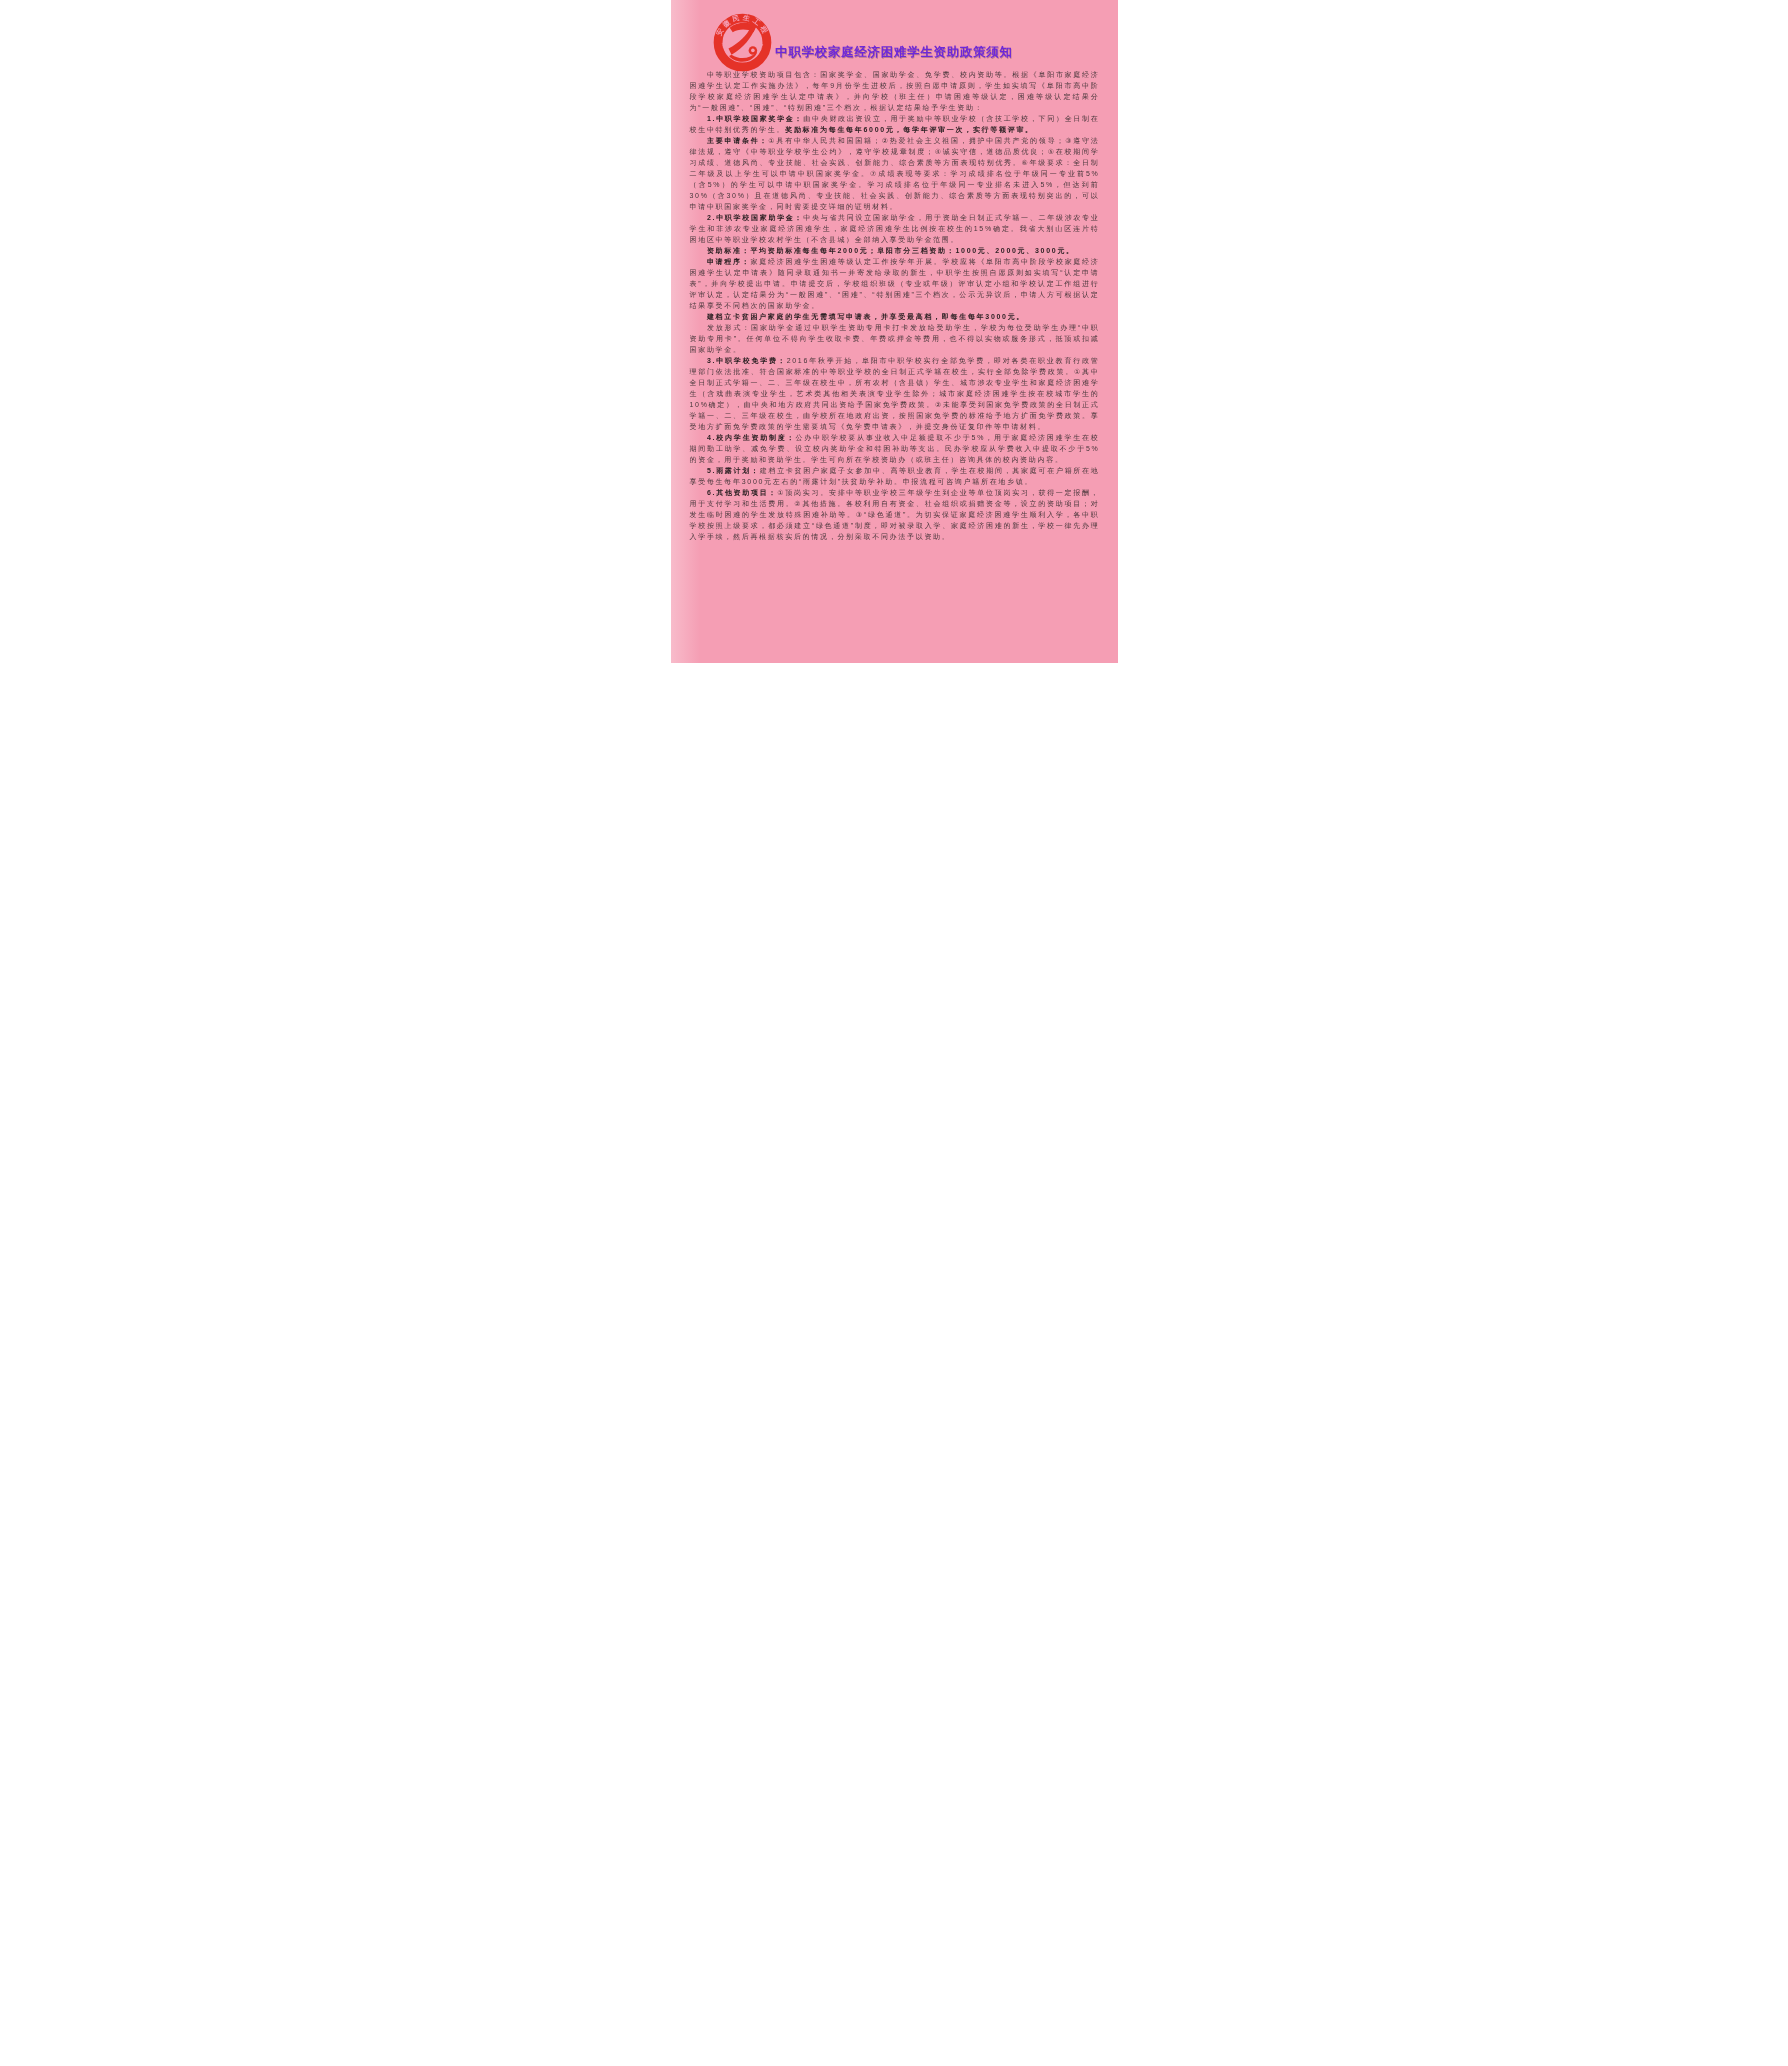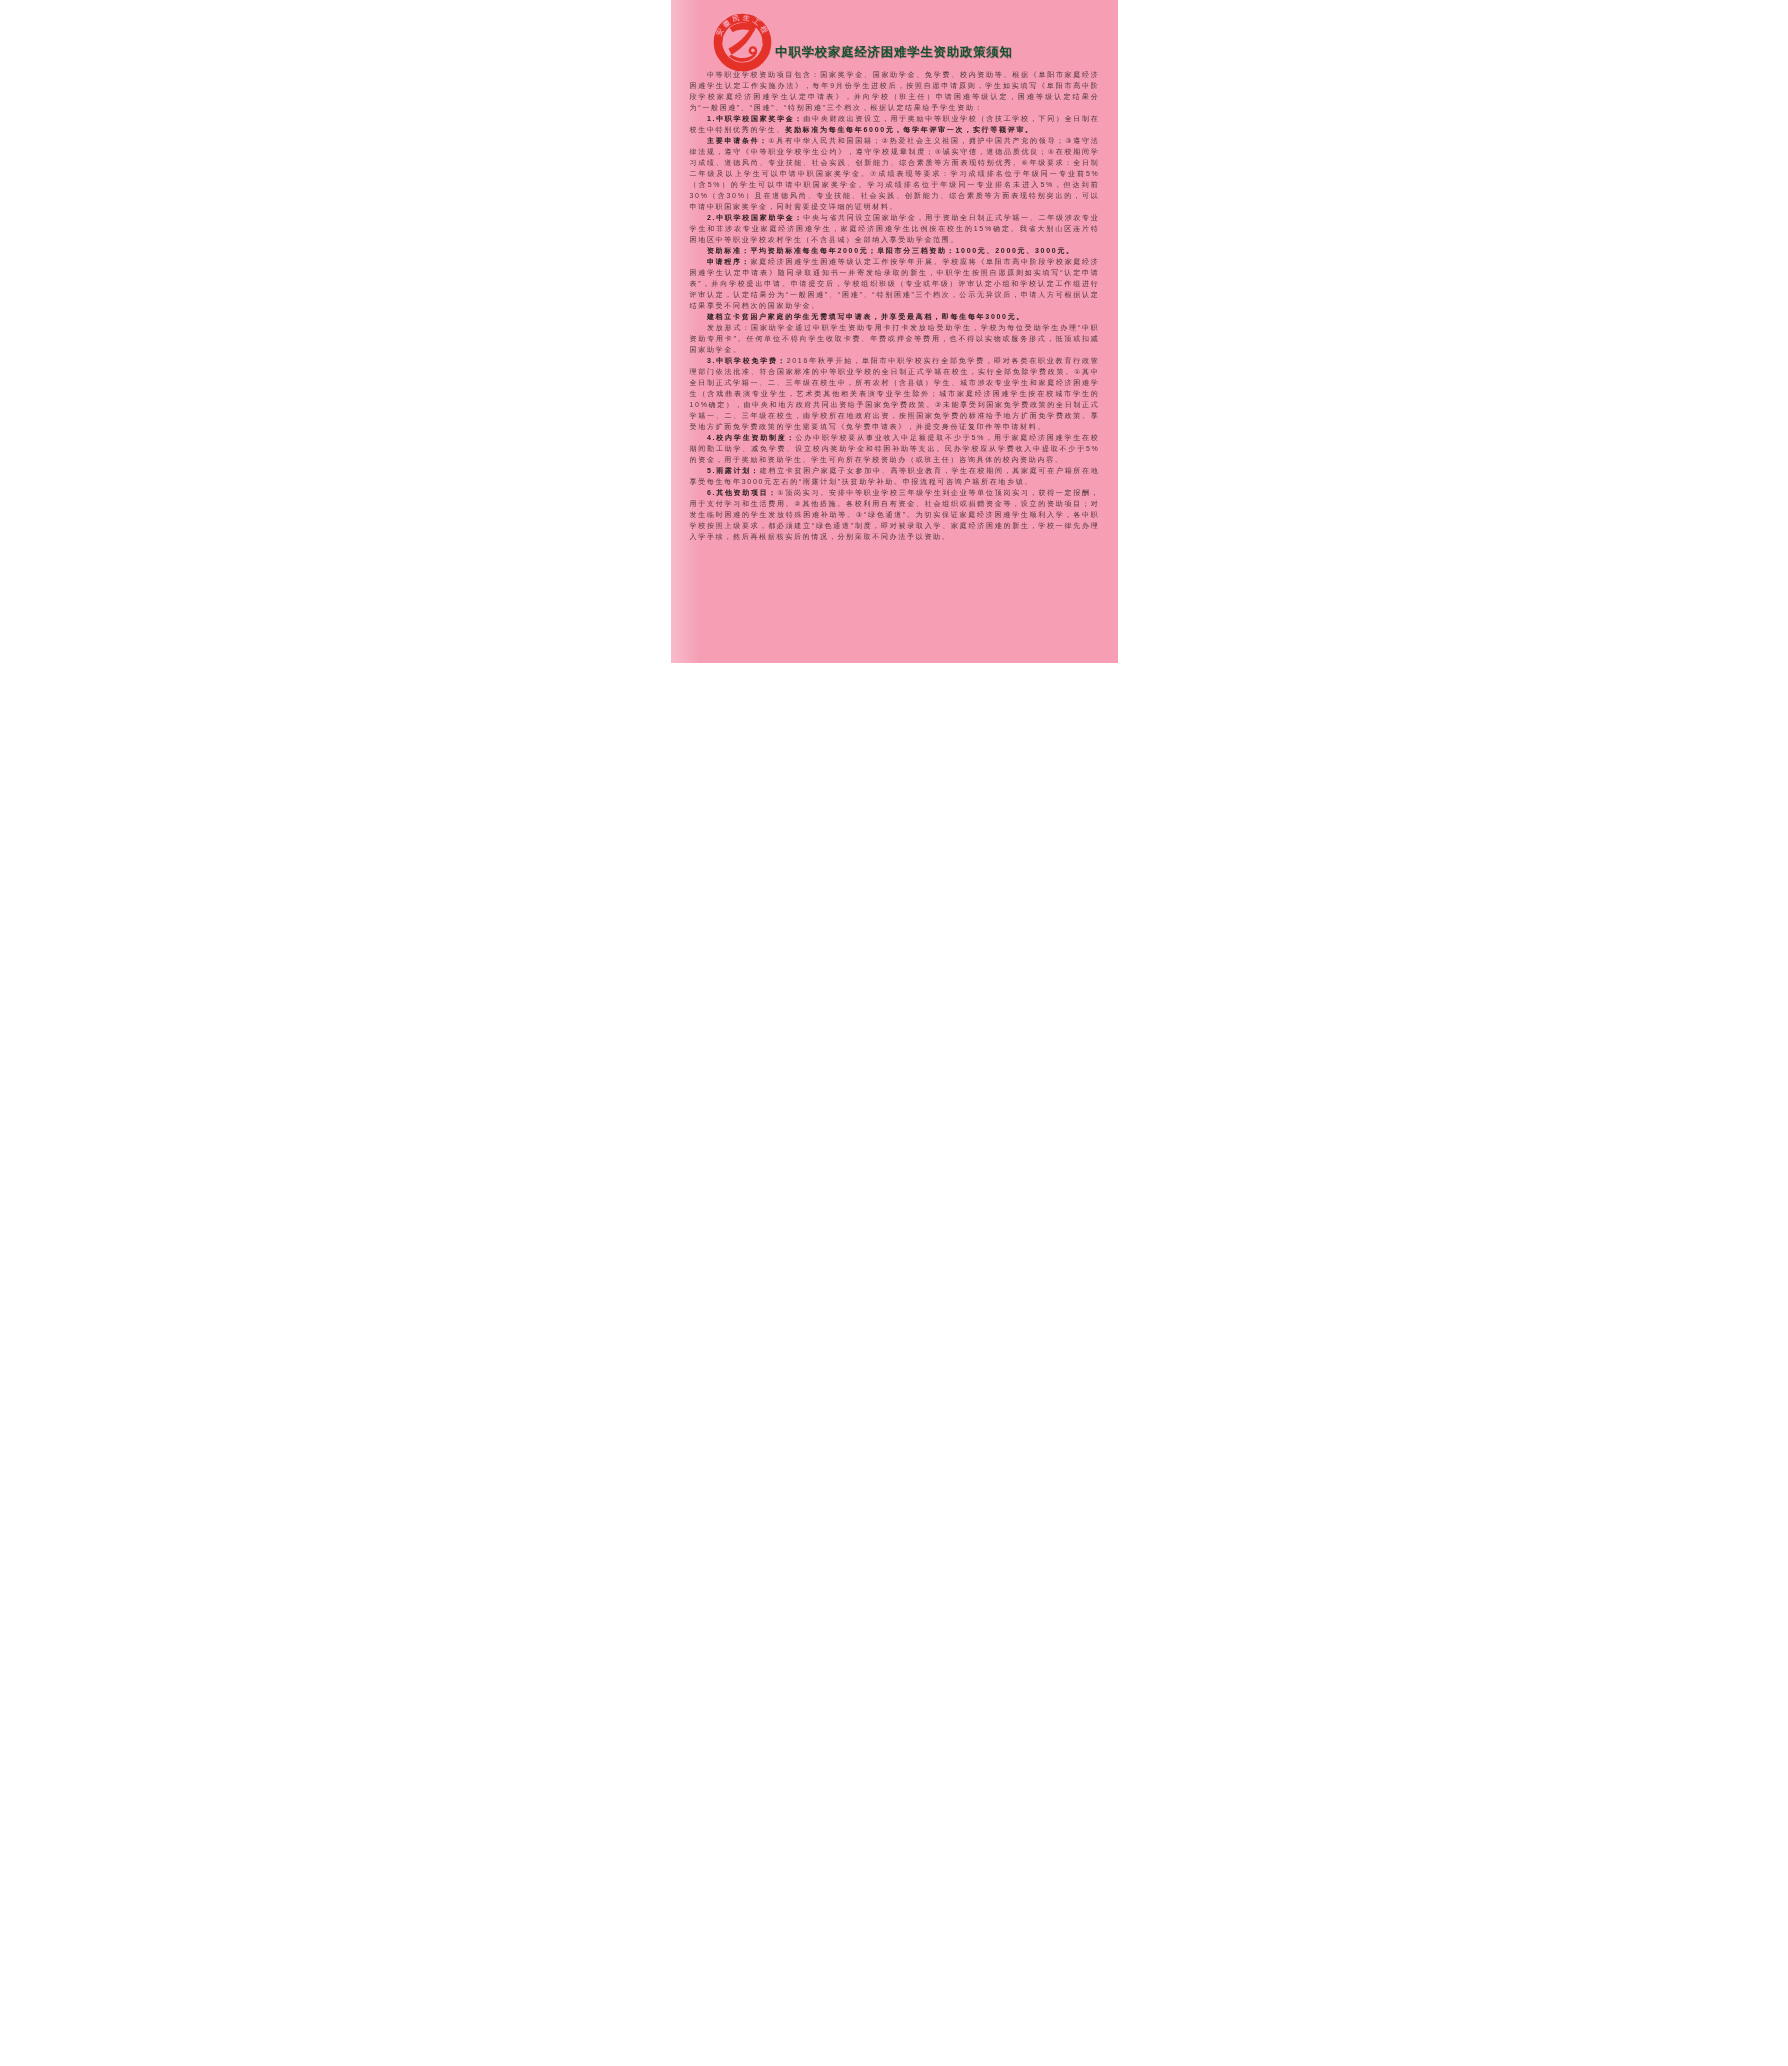--- a/index.html
+++ b/index.html
@@ -39,21 +39,21 @@
   }
   .title {
     position: absolute;
     left: 0; right: 0;
     top: 44px;
     margin: 0;
     text-align: center;
     font-size: 12.4px;
     font-weight: 700;
     letter-spacing: 0.8px;
-    color: #14532d;
+    color: #6d28d9;
     text-shadow: 0.6px 0.6px 0 rgba(60,40,45,0.30);
     white-space: nowrap;
   }
   .body {
     position: absolute;
     left: 19px;
     right: 18px;
     top: 69px;
     color: #47363a;
     font-size: 7px;

